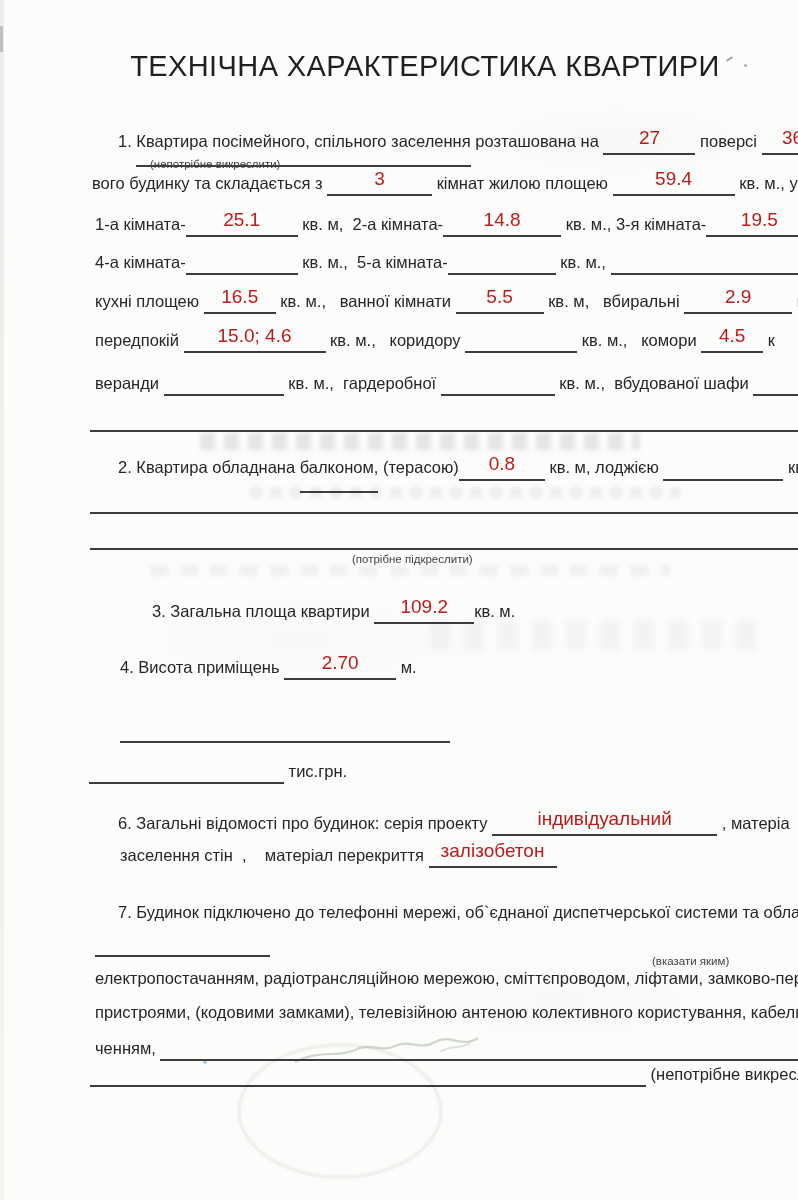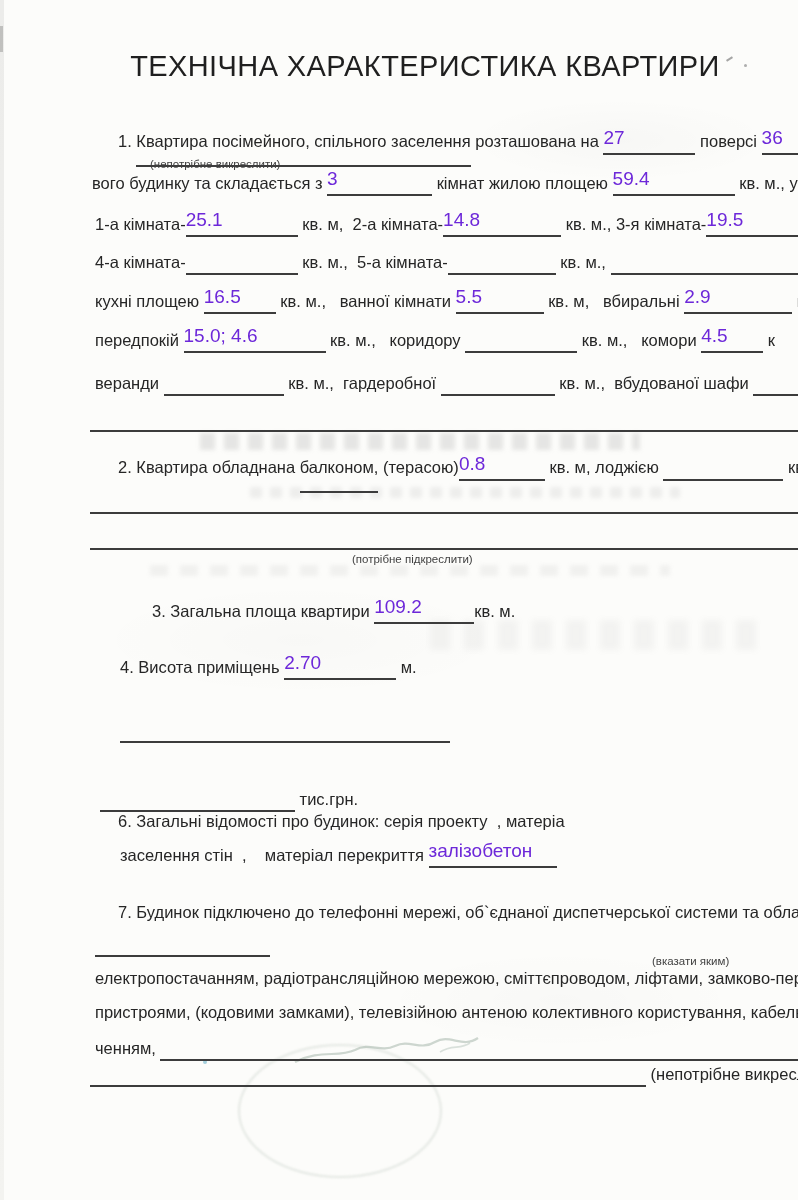--- a/index.html
+++ b/index.html
@@ -27,21 +27,21 @@
     transform:rotate(-32deg);opacity:.8;}
   .pen-dot{position:absolute;left:744px;top:64px;width:3px;height:3px;background:#9a9a9a;border-radius:50%;opacity:.8;}
   .row{
     position:absolute;white-space:pre;height:26px;line-height:26px;
     font-size:16.5px;color:#262626;
   }
   .row.note{font-size:11.5px;color:#3f3f3f;height:14px;line-height:14px;}
   .t{display:inline;}
   .u{border-bottom:2px solid #3c3c3c;padding-bottom:15px;}
   .f{display:inline-block;vertical-align:bottom;height:26px;border-bottom:2px solid #3c3c3c;}
-  .fv{display:block;font-size:19px;line-height:24px;color:#6d28d9;transform:translateY(-1px);}
+  .fv{display:block;text-align:center;font-size:19px;line-height:24px;color:#b91c1c;transform:translateY(-1px);}
   
   .ghost{position:absolute;pointer-events:none;filter:blur(2px);}
   .g1{left:200px;top:433px;width:440px;height:17px;opacity:.5;
     background:repeating-linear-gradient(90deg, rgba(170,170,170,.55) 0 15px, transparent 15px 24px);}
   .g2{left:250px;top:487px;width:430px;height:11px;opacity:.35;
     background:repeating-linear-gradient(90deg, rgba(170,170,170,.5) 0 12px, transparent 12px 20px);}
   .g3{left:150px;top:565px;width:520px;height:11px;opacity:.28;
     background:repeating-linear-gradient(90deg, rgba(170,170,170,.5) 0 18px, transparent 18px 30px);}
   .g4{left:430px;top:620px;width:330px;height:30px;opacity:.18;filter:blur(3px);
     background:repeating-linear-gradient(90deg, rgba(150,150,150,.5) 0 20px, transparent 20px 34px);}
@@ -83,22 +83,22 @@
       <div class="row" style="left: 95px; top: 325px;"><span class="t">передпокій </span><span class="f" style="width: 142px;"><span class="fv">15.0; 4.6</span></span><span class="t"> кв. м.,   коридору </span><span class="f" style="width: 112px;"><span class="fv"></span></span><span class="t"> кв. м.,   комори </span><span class="f" style="width: 62px;"><span class="fv">4.5</span></span><span class="t"> к</span></div>
       <div class="row" style="left: 95px; top: 368px;"><span class="t">веранди </span><span class="f" style="width: 120px;"><span class="fv"></span></span><span class="t"> кв. м.,  гардеробної </span><span class="f" style="width: 114px;"><span class="fv"></span></span><span class="t"> кв. м.,  вбудованої шафи </span><span class="f" style="width: 70px;"><span class="fv"></span></span></div>
       <div class="row" style="left: 90px; top: 404px;"><span class="f" style="width: 710px;"><span class="fv"></span></span></div>
       <div class="row" style="left: 118px; top: 453px;"><span class="t">2. Квартира обладнана </span><span class="u">балконом,</span><span class="t"> (терасою)</span><span class="f" style="width: 86px;"><span class="fv">0.8</span></span><span class="t"> кв. м, лоджією </span><span class="f" style="width: 120px;"><span class="fv"></span></span><span class="t"> кв.</span></div>
       <div class="row" style="left: 90px; top: 486px;"><span class="f" style="width: 710px;"><span class="fv"></span></span></div>
       <div class="row" style="left: 90px; top: 522px;"><span class="f" style="width: 710px;"><span class="fv"></span></span></div>
       <div class="row note" style="left: 352px; top: 552px;"><span class="t">(потрібне підкреслити)</span></div>
       <div class="row" style="left: 120px; top: 596px; margin-left: 32px;"><span class="t">3. Загальна площа квартири </span><span class="f" style="width: 100px;"><span class="fv">109.2</span></span><span class="t">кв. м.</span></div>
       <div class="row" style="left: 120px; top: 652px;"><span class="t">4. Висота приміщень </span><span class="f" style="width: 112px;"><span class="fv">2.70</span></span><span class="t"> м.</span></div>
       <div class="row" style="left: 120px; top: 715px;"><span class="f" style="width: 330px;"><span class="fv"></span></span></div>
-      <div class="row" style="left: 100px; top: 756px; margin-top: 28px;"><span class="f" style="width: 195px;"><span class="fv"></span></span><span class="t"> тис.грн.</span></div>
-      <div class="row" style="left: 118px; top: 808px;"><span class="t">6. Загальні відомості про будинок: серія проекту </span><span class="t"> , матеріа</span></div>
+      <div class="row" style="left: 89px; top: 756px;"><span class="f" style="width: 195px;"><span class="fv"></span></span><span class="t"> тис.грн.</span></div>
+      <div class="row" style="left: 118px; top: 808px;"><span class="t">6. Загальні відомості про будинок: серія проекту </span><span class="f" style="width: 225px;"><span class="fv">індивідуальний</span></span><span class="t"> , матеріа</span></div>
       <div class="row" style="left: 120px; top: 840px;"><span class="t">заселення стін </span><span class="t"> ,    матеріал перекриття </span><span class="f" style="width: 128px;"><span class="fv">залізобетон</span></span></div>
       <div class="row" style="left: 118px; top: 899px;"><span class="t">7. Будинок підключено до телефонні мережі, об`єднаної диспетчерської системи та обладнано</span></div>
       <div class="row" style="left: 95px; top: 929px;"><span class="f" style="width: 175px;"><span class="fv"></span></span></div>
       <div class="row note" style="left: 652px; top: 954px;"><span class="t">(вказати яким)</span></div>
       <div class="row" style="left: 95px; top: 965px;"><span class="t">електропостачанням, радіотрансляційною мережою, сміттєпроводом, ліфтами, замково-переговірн</span></div>
       <div class="row" style="left: 95px; top: 999px;"><span class="t">пристроями, (кодовими замками), телевізійною антеною колективного користування, кабельним те</span></div>
       <div class="row" style="left: 95px; top: 1033px;"><span class="t">ченням, </span><span class="f" style="width: 650px;"><span class="fv"></span></span></div>
       <div class="row" style="left: 90px; top: 1059px;"><span class="f" style="width: 556px;"><span class="fv"></span></span><span class="t"> (непотрібне викреслит</span></div>
     </div>
 </div>

